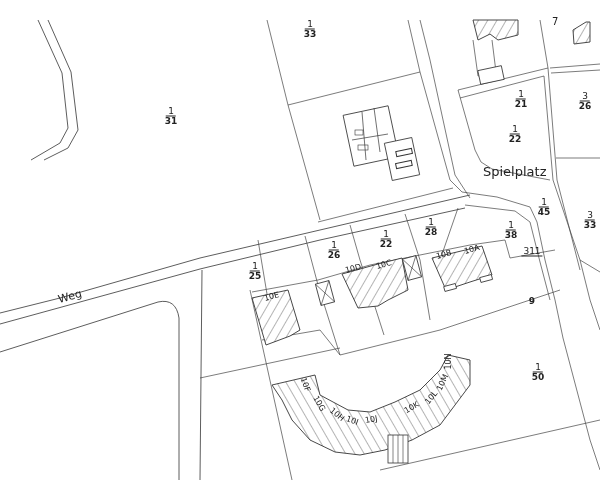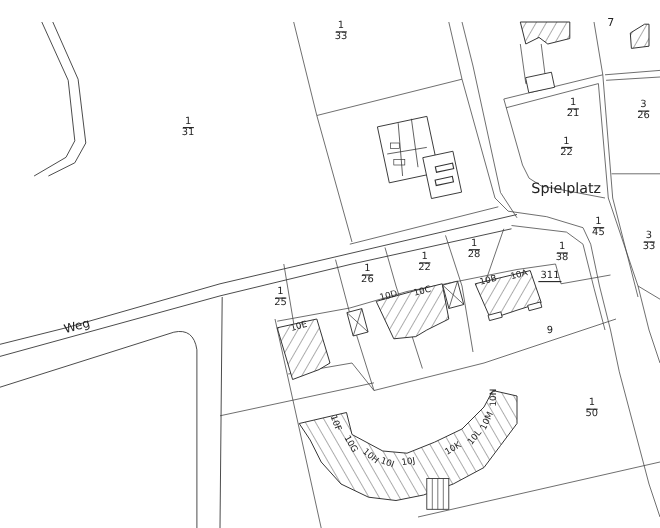--- a/index.html
+++ b/index.html
@@ -6,21 +6,21 @@
   body { width: 600px; height: 480px; overflow: hidden; position: relative; font-family: "DejaVu Sans", sans-serif; }
   #map { position: absolute; left: 0; top: 0; width: 600px; height: 480px; }
   .ln { stroke: #333; stroke-width: 0.8; fill: none; }
   .ln2 { stroke: #444; stroke-width: 0.7; fill: none; }
   .bld { stroke: #333; stroke-width: 0.9; fill: url(#hatch); }
   .bld2 { stroke: #333; stroke-width: 0.9; fill: url(#hatch2); }
   .box { stroke: #333; stroke-width: 0.8; fill: #fff; }
   .lbl { position: absolute; font-size: 9px; color: #222; text-align: center; line-height: 9px; }
   .frac { position: absolute; display: flex; flex-direction: column; align-items: center; font-size: 9px; color: #222; line-height: 9px; transform: translate(-50%, -50%); }
   .frac .num { padding: 0 2px; border-bottom: 1px solid #222; }
-  .frac .den { padding: 0 1px; }
+  .frac .den { padding: 0 1px; font-weight: bold; }
   .hno { position: absolute; font-size: 8px; color: #222; white-space: nowrap; transform-origin: center center; }
   .name { position: absolute; color: #222; white-space: nowrap; }
 </style>
 </head>
 <body>
 
 <svg id="map" viewBox="0 0 600 480" xmlns="http://www.w3.org/2000/svg">
   <defs>
     <pattern id="hatch" patternUnits="userSpaceOnUse" width="8" height="8" patternTransform="rotate(30)">
       <rect width="8" height="8" fill="#fff"></rect>
@@ -166,21 +166,21 @@
   <span class="den">22</span>
 </div>
 <div class="frac" style="left:334px;top:250px;">
   <span class="num">1</span>
   <span class="den">26</span>
 </div>
 <div class="frac" style="left:255px;top:271px;">
   <span class="num">1</span>
   <span class="den">25</span>
 </div>
-<div class="frac" style="left:500px;top:276px;gap:40px;">
+<div class="frac" style="left:532px;top:276px;gap:40px;">
   <span class="num">311</span>
   <span class="den">9</span>
 </div>
 <div class="frac" style="left:538px;top:372px;">
   <span class="num">1</span>
   <span class="den">50</span>
 </div>
 
 <div class="lbl" style="left:552px;top:17px;font-size:10px;">7</div>
 

